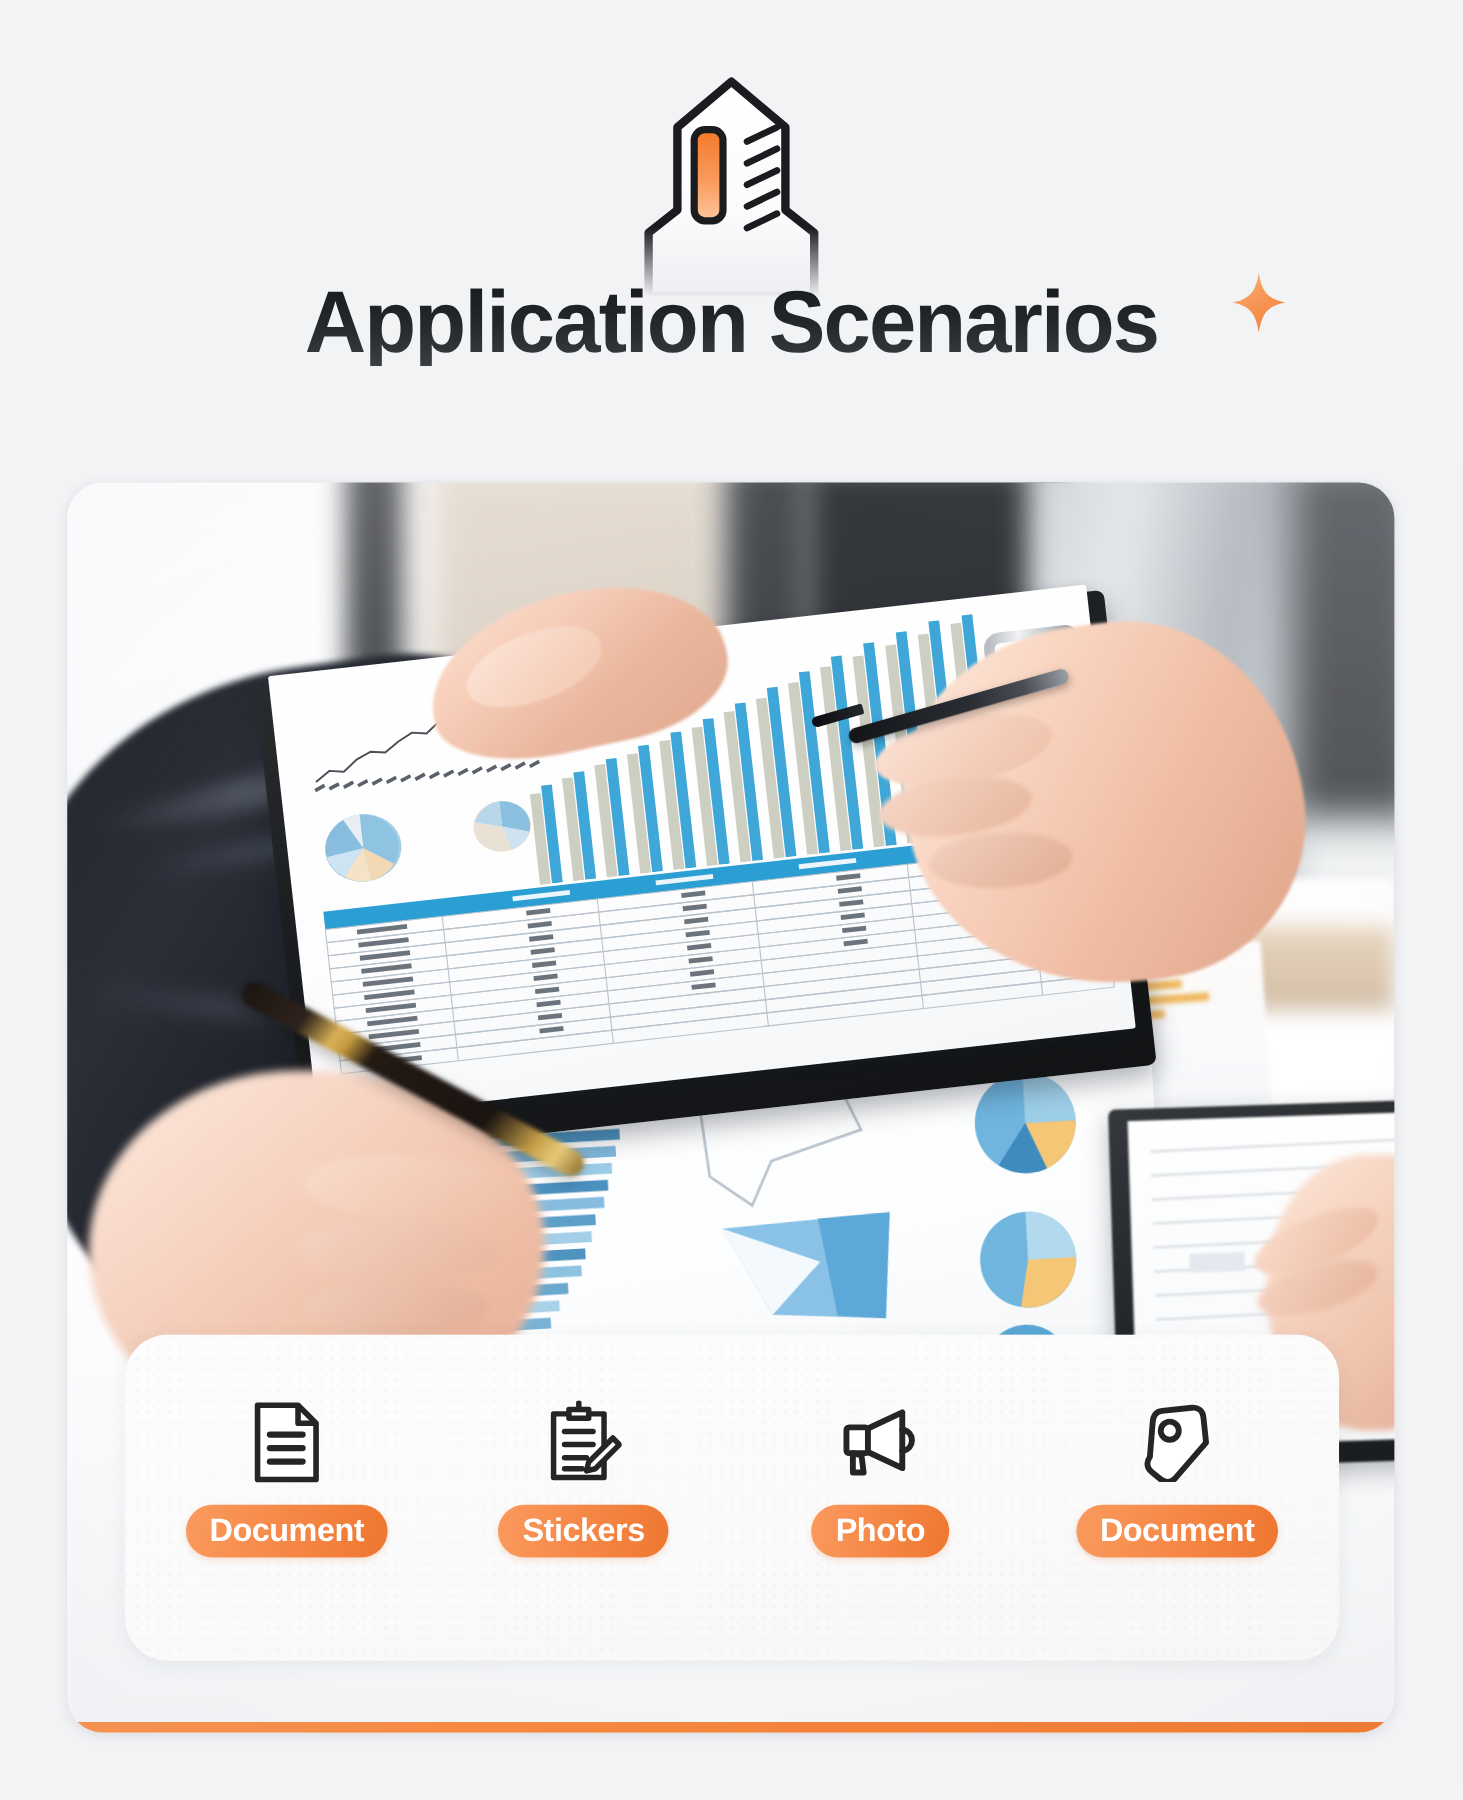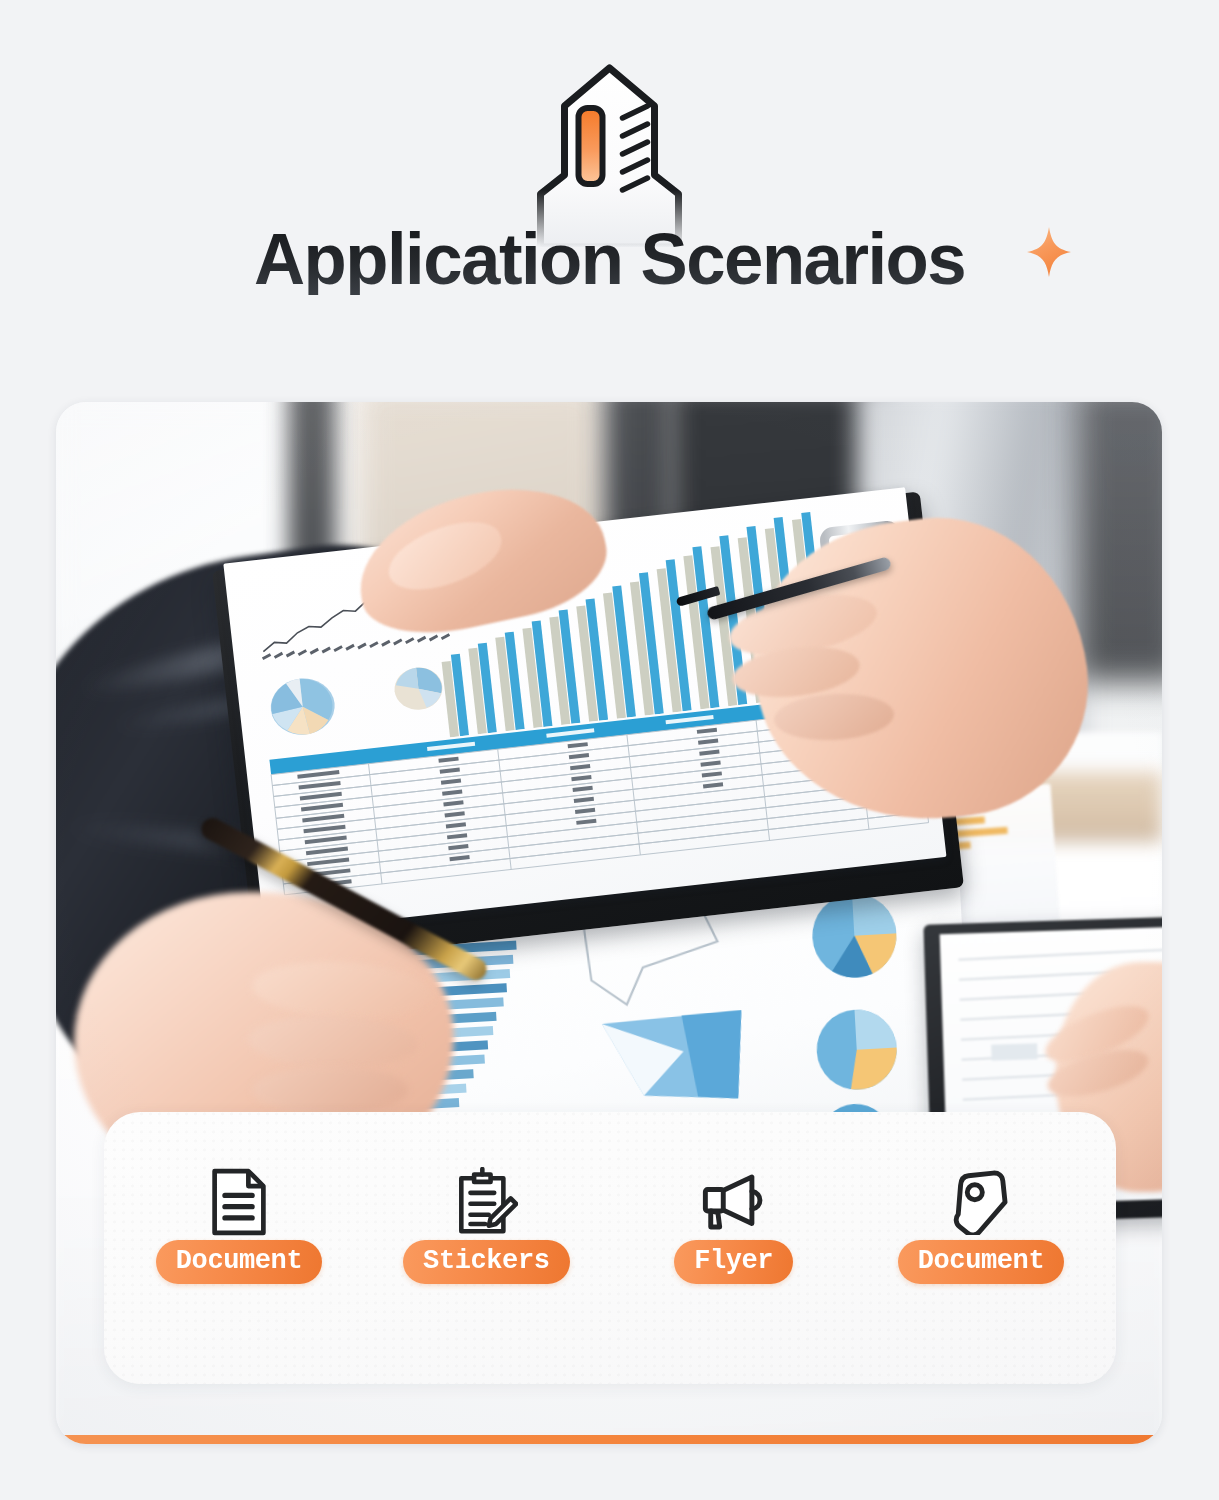--- a/index.html
+++ b/index.html
@@ -27,21 +27,21 @@
     left: 50%;
     top: 62px;
     transform: translateX(-50%);
     width: 215px;
     height: 185px;
   }
 
   .title-row {
     position: absolute;
     left: 0;
-    top: 222px;
+    top: 232px;
     width: 1219px;
     text-align: center;
     white-space: nowrap;
   }
 
   .page-title {
     display: inline-block;
     font-family: "Liberation Sans", sans-serif;
     font-size: 73px;
     font-weight: 700;
@@ -462,25 +462,26 @@
   }
 
   .cat-icon {
     height: 76px;
     display: flex;
     align-items: center;
     justify-content: center;
   }
 
   .cat-chip {
+    margin-top: 14px;
     padding: 7px 20px 9px 20px;
     border-radius: 22px;
     background: linear-gradient(100deg, #fa9a5e 0%, #f78c4c 38%, #f3813e 70%, #ee7730 100%);
     color: #ffffff;
-    font-family: Liberation Mono, monospace;
+    font-family: Liberation Sans, sans-serif;
     font-size: 27px;
     font-weight: 700;
     letter-spacing: -0.4px;
     line-height: 1.05;
     white-space: nowrap;
     box-shadow: 0 2px 5px rgba(225,120,50,0.22);
   }
 </style>
 </head>
 <body>
@@ -945,21 +946,21 @@
 
     <div class="cat-item">
       <div class="cat-icon">
         <svg viewBox="0 0 76 68" width="68" height="62">
           <path d="M58 6 L58 58 L24 42 L24 22 Z" fill="#ffffff" stroke="#232527" stroke-width="5.5" stroke-linejoin="round"></path>
           <rect x="6" y="20" width="20" height="24" rx="2.5" fill="#ffffff" stroke="#232527" stroke-width="5.5" stroke-linejoin="round"></rect>
           <path d="M58 22 C70 24 70 40 58 42" fill="none" stroke="#232527" stroke-width="5.5" stroke-linecap="round"></path>
           <path d="M12 44 L12 62 L22 62 L20 46 Z" fill="#ffffff" stroke="#232527" stroke-width="5.5" stroke-linejoin="round"></path>
         </svg>
       </div>
-      <div class="cat-chip">Flyer</div>
+      <div class="cat-chip">Photo</div>
     </div>
 
     <div class="cat-item">
       <div class="cat-icon">
         <svg viewBox="0 0 70 74" width="62" height="66">
           <path d="M24 6 L52 6 C58 6 62 10 62 16 L62 40 L30 70 C26 74 20 74 16 70 L8 62 C4 58 4 52 8 48 L14 16 C15 10 18 6 24 6 Z" fill="#ffffff" stroke="#232527" stroke-width="5.5" stroke-linejoin="round" transform="rotate(-6 35 37)"></path>
           <circle cx="28" cy="26" r="8.5" fill="none" stroke="#232527" stroke-width="5.5"></circle>
         </svg>
       </div>
       <div class="cat-chip">Document</div>

